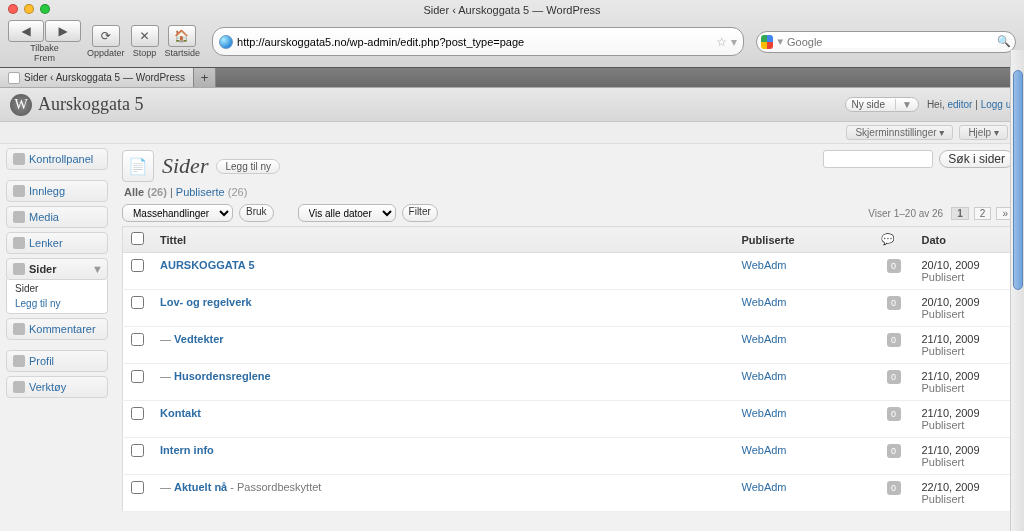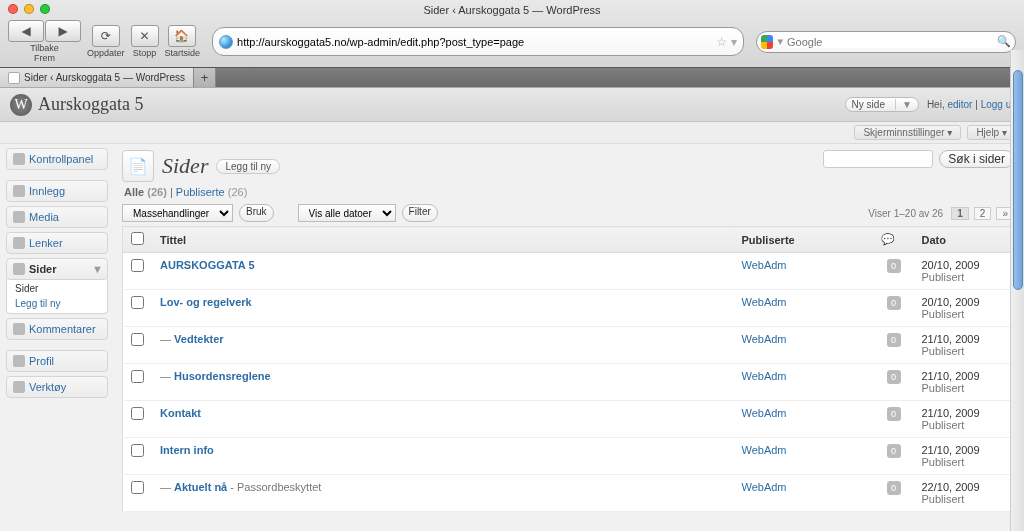--- a/index.html
+++ b/index.html
@@ -32,21 +32,21 @@
 .newtab { width: 22px; display: flex; align-items: center; justify-content: center; background: linear-gradient(#c4c4c4,#b0b0b0); border-right:1px solid #888; color:#444; font-size:13px; }
 
 .wp { display: flex; flex-direction: column; }
 .wp-header { background: linear-gradient(#e8e8e8,#d7d7d7); border-bottom: 1px solid #c4c4c4; display: flex; align-items: center; padding: 4px 10px; height: 34px; }
 .wp-logo { width: 22px; height: 22px; border-radius: 50%; background: radial-gradient(circle at 50% 50%, #888, #555); color:#fff; display:flex; align-items:center; justify-content:center; font-family: Georgia, serif; font-size:14px; margin-right:6px; }
 .wp-site { font-family: Georgia, serif; font-size: 18px; color: #444; }
 .wp-header .right { margin-left:auto; display:flex; align-items:center; gap:8px; color:#555; font-size:10px; }
 .new-side { display:flex; align-items:center; background:linear-gradient(#fff,#ececec); border:1px solid #bbb; border-radius:10px; padding:1px 6px; font-size:10px; }
 .new-side .dd { margin-left:10px; border-left:1px solid #ccc; padding-left:6px; color:#888; }
 .wp-header a { color:#2e6da4; text-decoration:none; }
-.wp-subhdr { display:flex; justify-content:flex-end; gap:6px; padding:3px 8px; background:#eee; border-bottom: 1px solid #dcdcdc;}
+.wp-subhdr { display:flex; justify-content:flex-end; gap:6px; padding:3px 16px; background:#eee; border-bottom: 1px solid #dcdcdc;}
 .wp-subhdr .pill { background:linear-gradient(#f4f4f4,#e4e4e4); border:1px solid #ccc; border-radius:3px; padding:1px 8px; font-size:10px; color:#666; }
 
 .wp-body { display:flex; }
 .wp-side { width: 112px; padding: 4px 4px 4px 6px; }
 .side-item { background:linear-gradient(#f7f7f7,#ececec); border:1px solid #d5d5d5; border-radius:4px; margin-bottom:4px; padding:4px 6px; font-size:11px; color:#2e6da4; display:flex; align-items:center; gap:4px; position:relative;}
 .side-item.current { color:#333; font-weight:bold; }
 .side-item .arrow { position:absolute; right:4px; color:#999; }
 .side-sep { height:6px; }
 .side-sub { background:#fff; border:1px solid #d5d5d5; border-top:none; margin:-5px 0 4px 0; border-radius:0 0 4px 4px; padding:2px 0; }
 .side-sub div { font-size:10px; padding:2px 8px; color:#2e6da4; }
@@ -55,21 +55,21 @@
 .wp-main { flex:1; padding:6px 10px; position:relative; min-height: 430px; }
 .page-title-row { display:flex; align-items:center; gap:8px; margin-bottom:4px; }
 .page-title-row .big-icon { width:32px; height:32px; border:1px solid #ccc; background:linear-gradient(#fff,#eee); border-radius:4px; display:flex; align-items:center; justify-content:center; color:#888; font-size:16px;}
 .page-title-row h2 { font-family: Georgia, serif; font-style: italic; font-weight: normal; font-size: 22px; color:#464646; }
 .addnew-pill { border:1px solid #ccc; border-radius:10px; padding:1px 8px; font-size:10px; color:#555; background:linear-gradient(#fff,#eee); }
 .subsubsub { font-size:11px; color:#666; margin:2px 0 6px 2px;}
 .subsubsub a { color:#2e6da4; text-decoration:none; }
 .sub-count { color:#999; }
 .tablenav { display:flex; align-items:center; gap:6px; margin:4px 0; }
 .tablenav select, .tablenav .btn { font-size:10px; border:1px solid #bbb; background:linear-gradient(#fff,#eee); border-radius:10px; padding:1px 6px; height:18px;}
-.tablenav select { border-radius:0; height:18px; }
+.tablenav select { border-radius:6px; height:18px; }
 .tablenav .sp { flex:1; }
 .displaying { color:#777; font-size:10px; }
 .pages .pg, .pages .next { display:inline-block; border:1px solid #ccc; background:#f7f7f7; padding:0 5px; font-size:10px; color:#666; margin-left:2px;}
 .pages .pg.current { background:#e2e2e2; font-weight:bold;}
 .pages a { color:#2e6da4; text-decoration:none;}
 .search-row { position:absolute; top:6px; right:10px; display:flex; gap:6px; }
 .search-row input { border:1px solid #ccc; border-radius:3px; height:18px; width:110px; padding:0 4px; font-size:11px;}
 .search-row .btn { border:1px solid #bbb; border-radius:10px; padding:1px 8px; font-size:12px; background:linear-gradient(#fff,#eee);}
 
 table.widefat { width:100%; border:1px solid #dcdcdc; border-collapse:collapse; background:#fff; }

